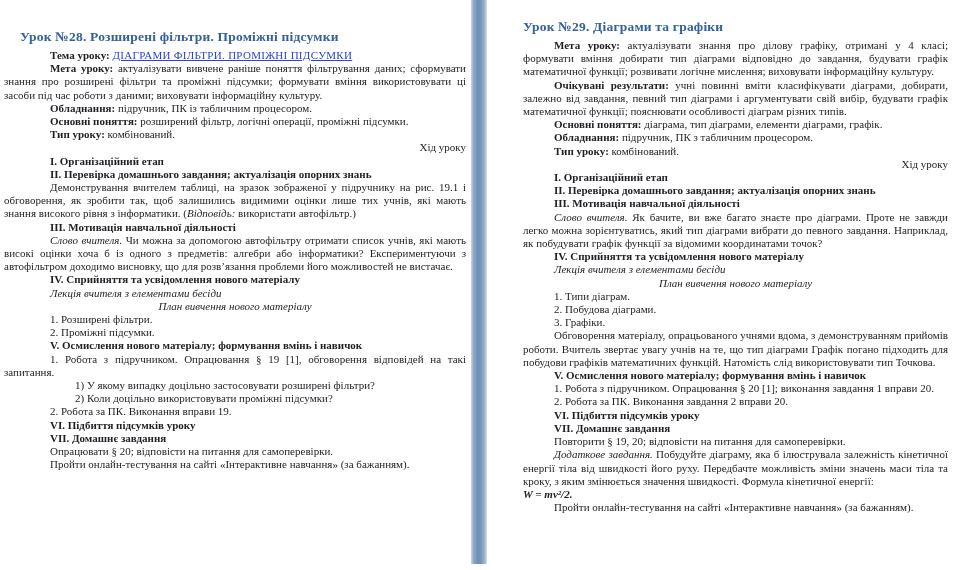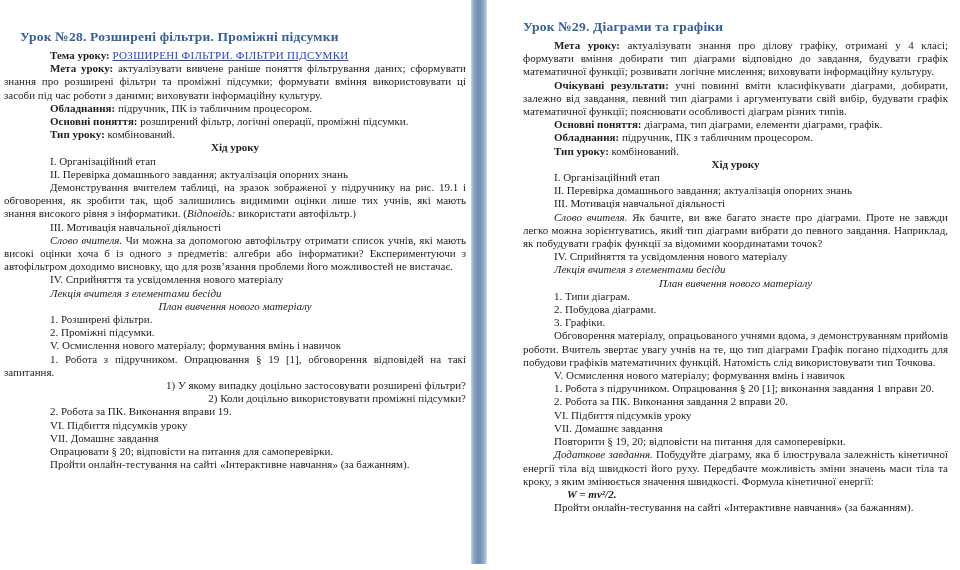--- a/index.html
+++ b/index.html
@@ -28,36 +28,36 @@
 
   .ln{margin:0;padding:0;}
   .title{
     color:var(--title-color);font-weight:700;font-size:13.5px;line-height:18px;
     margin-bottom:3px;letter-spacing:.2px;
   }
   #left-page .title{text-indent:16px;margin-top:16px;}
   .para,.heading{text-align:justify;}
   #left-page .para,#left-page .heading{text-indent:46px;}
   #right-page .para,#right-page .heading{text-indent:31px;}
-  .heading{font-weight:400;}
-  .center-bold{text-align:center;font-weight:700;}
+  .heading{font-weight:700;}
+  .center-bold{text-align:right;font-weight:400;}
   .center-italic{text-align:center;font-style:italic;}
-  .question{text-align:right;padding-left:71px;text-indent:0;}
-  .formula{font-weight:700;font-style:italic;text-align:left;text-indent:0;margin-left:44px;}
+  .question{text-align:left;padding-left:71px;text-indent:0;}
+  .formula{font-weight:700;font-style:italic;text-align:left;text-indent:0;}
   .b{font-weight:700;}
   .i{font-style:italic;}
   a.link{color:var(--link-color);text-decoration:underline;letter-spacing:.3px;}
 </style>
 </head>
 <body>
 
 <div class="page" id="left-page">
   <div class="content">
       <p class="ln title"><span>Урок №28. Розширені фільтри. Проміжні підсумки</span></p>
-      <p class="ln para"><span class="b">Тема уроку: </span><a class="link" href="#">РОЗШИРЕНІ ФІЛЬТРИ. ФІЛЬТРИ ПІДСУМКИ</a></p>
+      <p class="ln para"><span class="b">Тема уроку: </span><a class="link" href="#">ДІАГРАМИ ФІЛЬТРИ. ПРОМІЖНІ ПІДСУМКИ</a></p>
       <p class="ln para"><span class="b">Мета уроку: </span><span>актуалізувати вивчене раніше поняття фільтрування даних; сформувати знання про розширені фільтри та проміжні підсумки; формувати вміння використовувати ці засоби під час роботи з даними; виховувати інформаційну культуру.</span></p>
       <p class="ln para"><span class="b">Обладнання: </span><span>підручник, ПК із табличним процесором.</span></p>
       <p class="ln para"><span class="b">Основні поняття: </span><span>розширений фільтр, логічні операції, проміжні підсумки.</span></p>
       <p class="ln para"><span class="b">Тип уроку: </span><span>комбінований.</span></p>
       <p class="ln center-bold"><span>Хід уроку</span></p>
       <p class="ln heading"><span>I. Організаційний етап</span></p>
       <p class="ln heading"><span>II. Перевірка домашнього завдання; актуалізація опорних знань</span></p>
       <p class="ln para"><span>Демонстрування вчителем таблиці, на зразок зображеної у підручнику на рис. 19.1 і обговорення, як зробити так, щоб залишились видимими оцінки лише тих учнів, які мають знання високого рівня з інформатики. (</span><span class="i">Відповідь:</span><span> використати автофільтр.)</span></p>
       <p class="ln heading"><span>III. Мотивація навчальної діяльності</span></p>
       <p class="ln para"><span class="i">Слово вчителя.</span><span> Чи можна за допомогою автофільтру отримати список учнів, які мають високі оцінки хоча б із одного з предметів: алгебри або інформатики? Експериментуючи з автофільтром доходимо висновку, що для розв’язання проблеми його можливостей не вистачає.</span></p>

